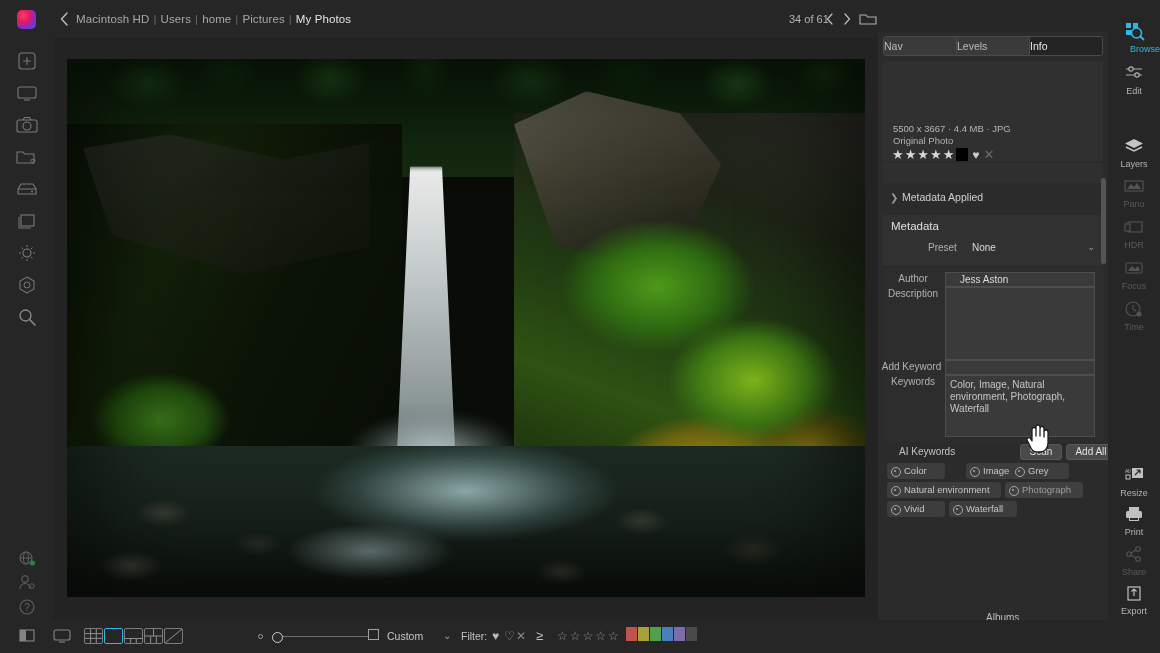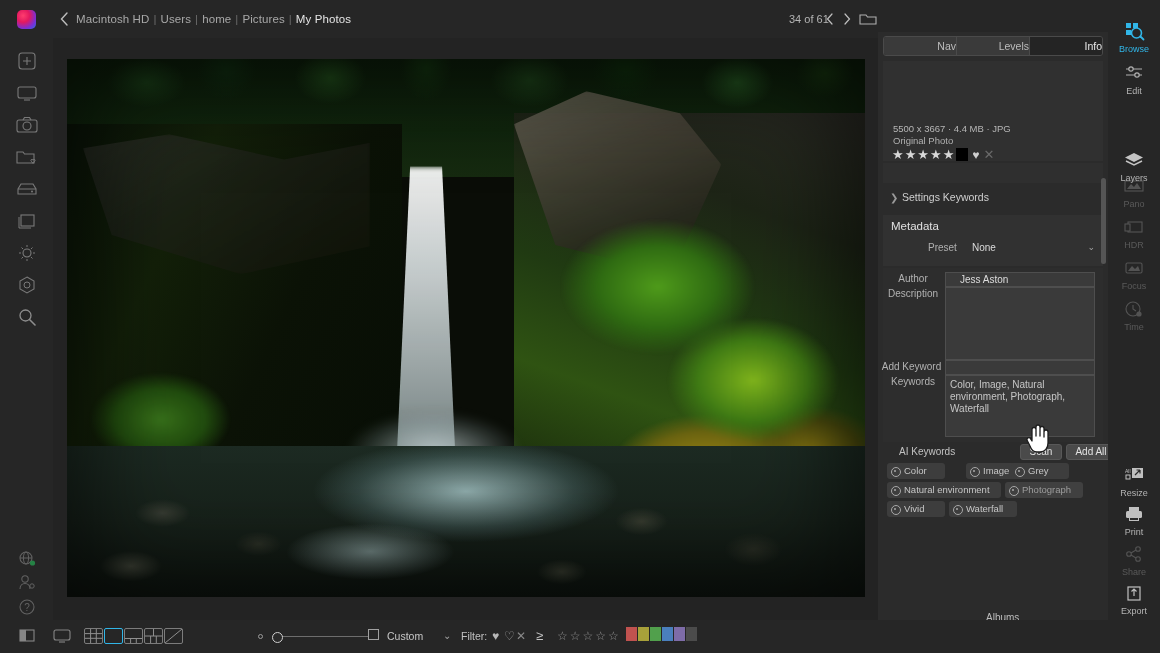--- a/index.html
+++ b/index.html
@@ -130,21 +130,21 @@
   .ph-grass-l {
     position: absolute; left: 0; top: 52%; width: 26%; height: 30%;
     background: radial-gradient(ellipse 90px 60px at 45% 50%, #3c7a1c 0%, #23510f 50%, transparent 78%);
     filter: blur(1.5px); opacity: .9;
   }
   .ph-vig { position: absolute; inset: 0; box-shadow: inset 0 0 90px 26px rgba(0,0,0,.55); }
 
   
   .rpanel { position: absolute; left: 878px; top: 32px; width: 230px; height: 588px; background: #2b2b2b; }
   .tabs { position: absolute; left: 5px; top: 4px; width: 220px; height: 20px; display: flex; border-radius: 3px; overflow: hidden; border: 1px solid #4a4a4a; }
-  .tab { flex: 1; font-size: 10.5px; line-height: 18px; text-align: right; color: #bdbdbd; background: #3a3a3a; border-right: 1px solid #4a4a4a; cursor: pointer; }
+  .tab { flex: 1; font-size: 10.5px; line-height: 18px; text-align: left; color: #bdbdbd; background: #3a3a3a; border-right: 1px solid #4a4a4a; cursor: pointer; }
   .tab:last-child { border-right: none; }
   .tab.active { background: #242424; color: #e8e8e8; }
   .info-block { position: absolute; left: 5px; top: 29px; width: 220px; height: 100px; background: #303030; }
   .info-dims { position: absolute; left: 10px; top: 62px; font-size: 9.5px; color: #b6b6b6; }
   .info-orig { position: absolute; left: 10px; top: 74px; font-size: 9.5px; color: #b0b0b0; }
   .stars-row { position: absolute; left: 9px; top: 86px; display: flex; align-items: center; gap: 1px; }
   .star { font-size: 13px; color: #d8d8d8; line-height: 1; cursor: pointer; }
   .star-blank { width: 12px; height: 13px; background: #000; margin-left: 1px; }
   .heart-f { font-size: 12px; color: #cfcfcf; margin-left: 3px; cursor: pointer; }
   .x-mark { font-size: 13px; color: #6a6a6a; margin-left: 3px; cursor: pointer; }
@@ -201,21 +201,21 @@
   .seg-loc { left: 139px; width: 48px; }
   .seg-none { left: 187px; width: 36px; border-radius: 0 3px 3px 0; }
 
   .panel-scroll { position: absolute; left: 1101px; top: 178px; width: 5px; height: 86px; background: #555; border-radius: 3px; cursor: pointer; }
 
   
   .right-rail { position: absolute; left: 1108px; top: 0; width: 52px; height: 653px; background: #262626; }
   .rr-item { position: absolute; left: 0; width: 52px; text-align: center; cursor: pointer; }
   .rr-ico { height: 22px; display: flex; align-items: center; justify-content: center; }
   .rr-lbl { font-size: 9px; color: #b4b4b4; margin-top: 2px; }
-  .rr-item.active .rr-lbl { color: #31b6e8; }
+  .rr-item.active .rr-lbl { color: #31b6e8; text-align: right; }
   .rr-item.dim { opacity: .35; }
 
   
   .bottombar { position: absolute; left: 0; top: 620px; width: 1160px; height: 33px; background: #262626; }
   .bb-ico { position: absolute; top: 8px; cursor: pointer; opacity: .78; }
   .viewmode { position: absolute; left: 84px; top: 8px; display: flex; gap: 1px; }
   .vm { width: 19px; height: 16px; border: 1px solid #7c7c7c; border-radius: 2px; cursor: pointer; position: relative; }
   .vm.active { border-color: #31b6e8; }
   .slider-wrap { position: absolute; left: 258px; top: 8px; width: 110px; height: 16px; }
   .sl-dot-sm { position: absolute; left: 0; top: 6px; width: 5px; height: 5px; border-radius: 50%; border: 1px solid #9a9a9a; }
@@ -388,21 +388,21 @@
         <span class="star-blank"></span>
         <span class="heart-f">♥</span>
         <span class="x-mark">✕</span>
       </div>
     </div>
 
     <div class="gapbar"></div>
 
     <div class="settings-applied">
       <span class="sa-chev">❯</span>
-      <span class="sa-label">Settings Keywords</span>
+      <span class="sa-label">Metadata Applied</span>
     </div>
 
     <div class="meta-card">
       <div class="meta-title">Metadata</div>
       <div class="preset-label">Preset</div>
       <div class="preset-value">None</div>
       <div class="preset-chev">⌄</div>
     </div>
 
     <div class="fields">
@@ -459,21 +459,21 @@
     <div class="rr-item" style="top:62px">
       <div class="rr-ico">
         <svg width="20" height="18" viewBox="0 0 20 18">
             <path d="M2 5 H18 M2 11 H18" stroke="#b0b0b0" stroke-width="1.2"></path>
             <circle cx="7" cy="5" r="2.2" fill="#2b2b2b" stroke="#b0b0b0" stroke-width="1.2"></circle>
             <circle cx="13" cy="11" r="2.2" fill="#2b2b2b" stroke="#b0b0b0" stroke-width="1.2"></circle>
           </svg>
       </div>
       <div class="rr-lbl">Edit</div>
     </div>
-    <div class="rr-item" style="top:149px">
+    <div class="rr-item" style="top:135px">
       <div class="rr-ico">
         <svg width="22" height="18" viewBox="0 0 22 18">
             <path d="M11 2 L20 6.5 L11 11 L2 6.5 Z" fill="#c4c4c4"></path>
             <path d="M3 10 L11 14 L19 10" stroke="#c4c4c4" stroke-width="1.5" fill="none"></path>
           </svg>
       </div>
       <div class="rr-lbl">Layers</div>
     </div>
     <div class="rr-item dim" style="top:175px">
       <div class="rr-ico">

